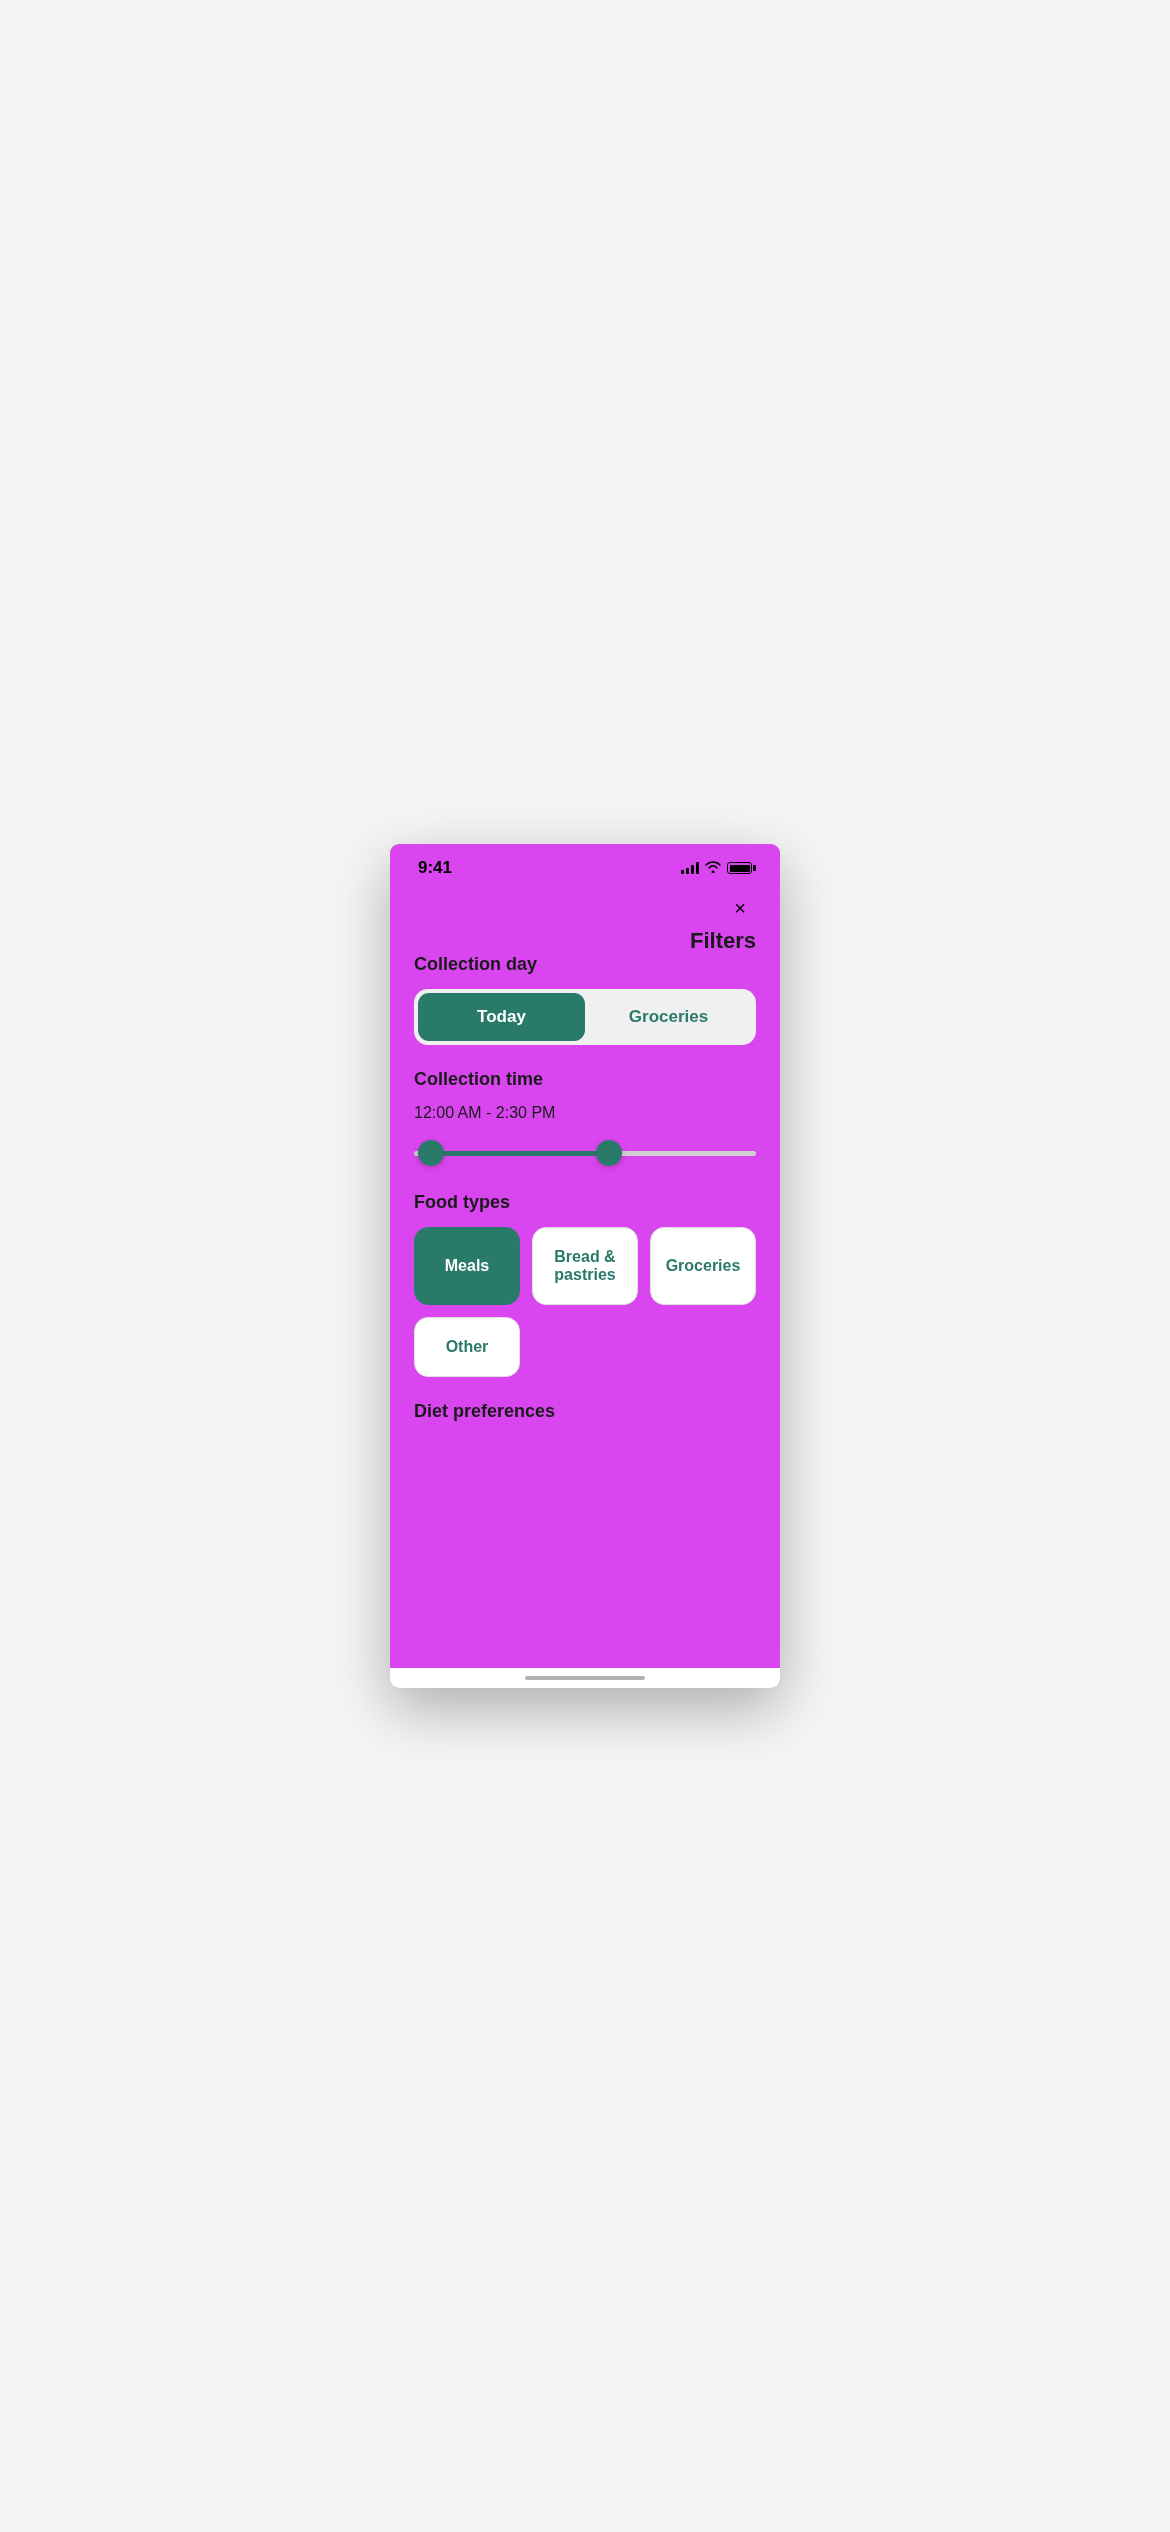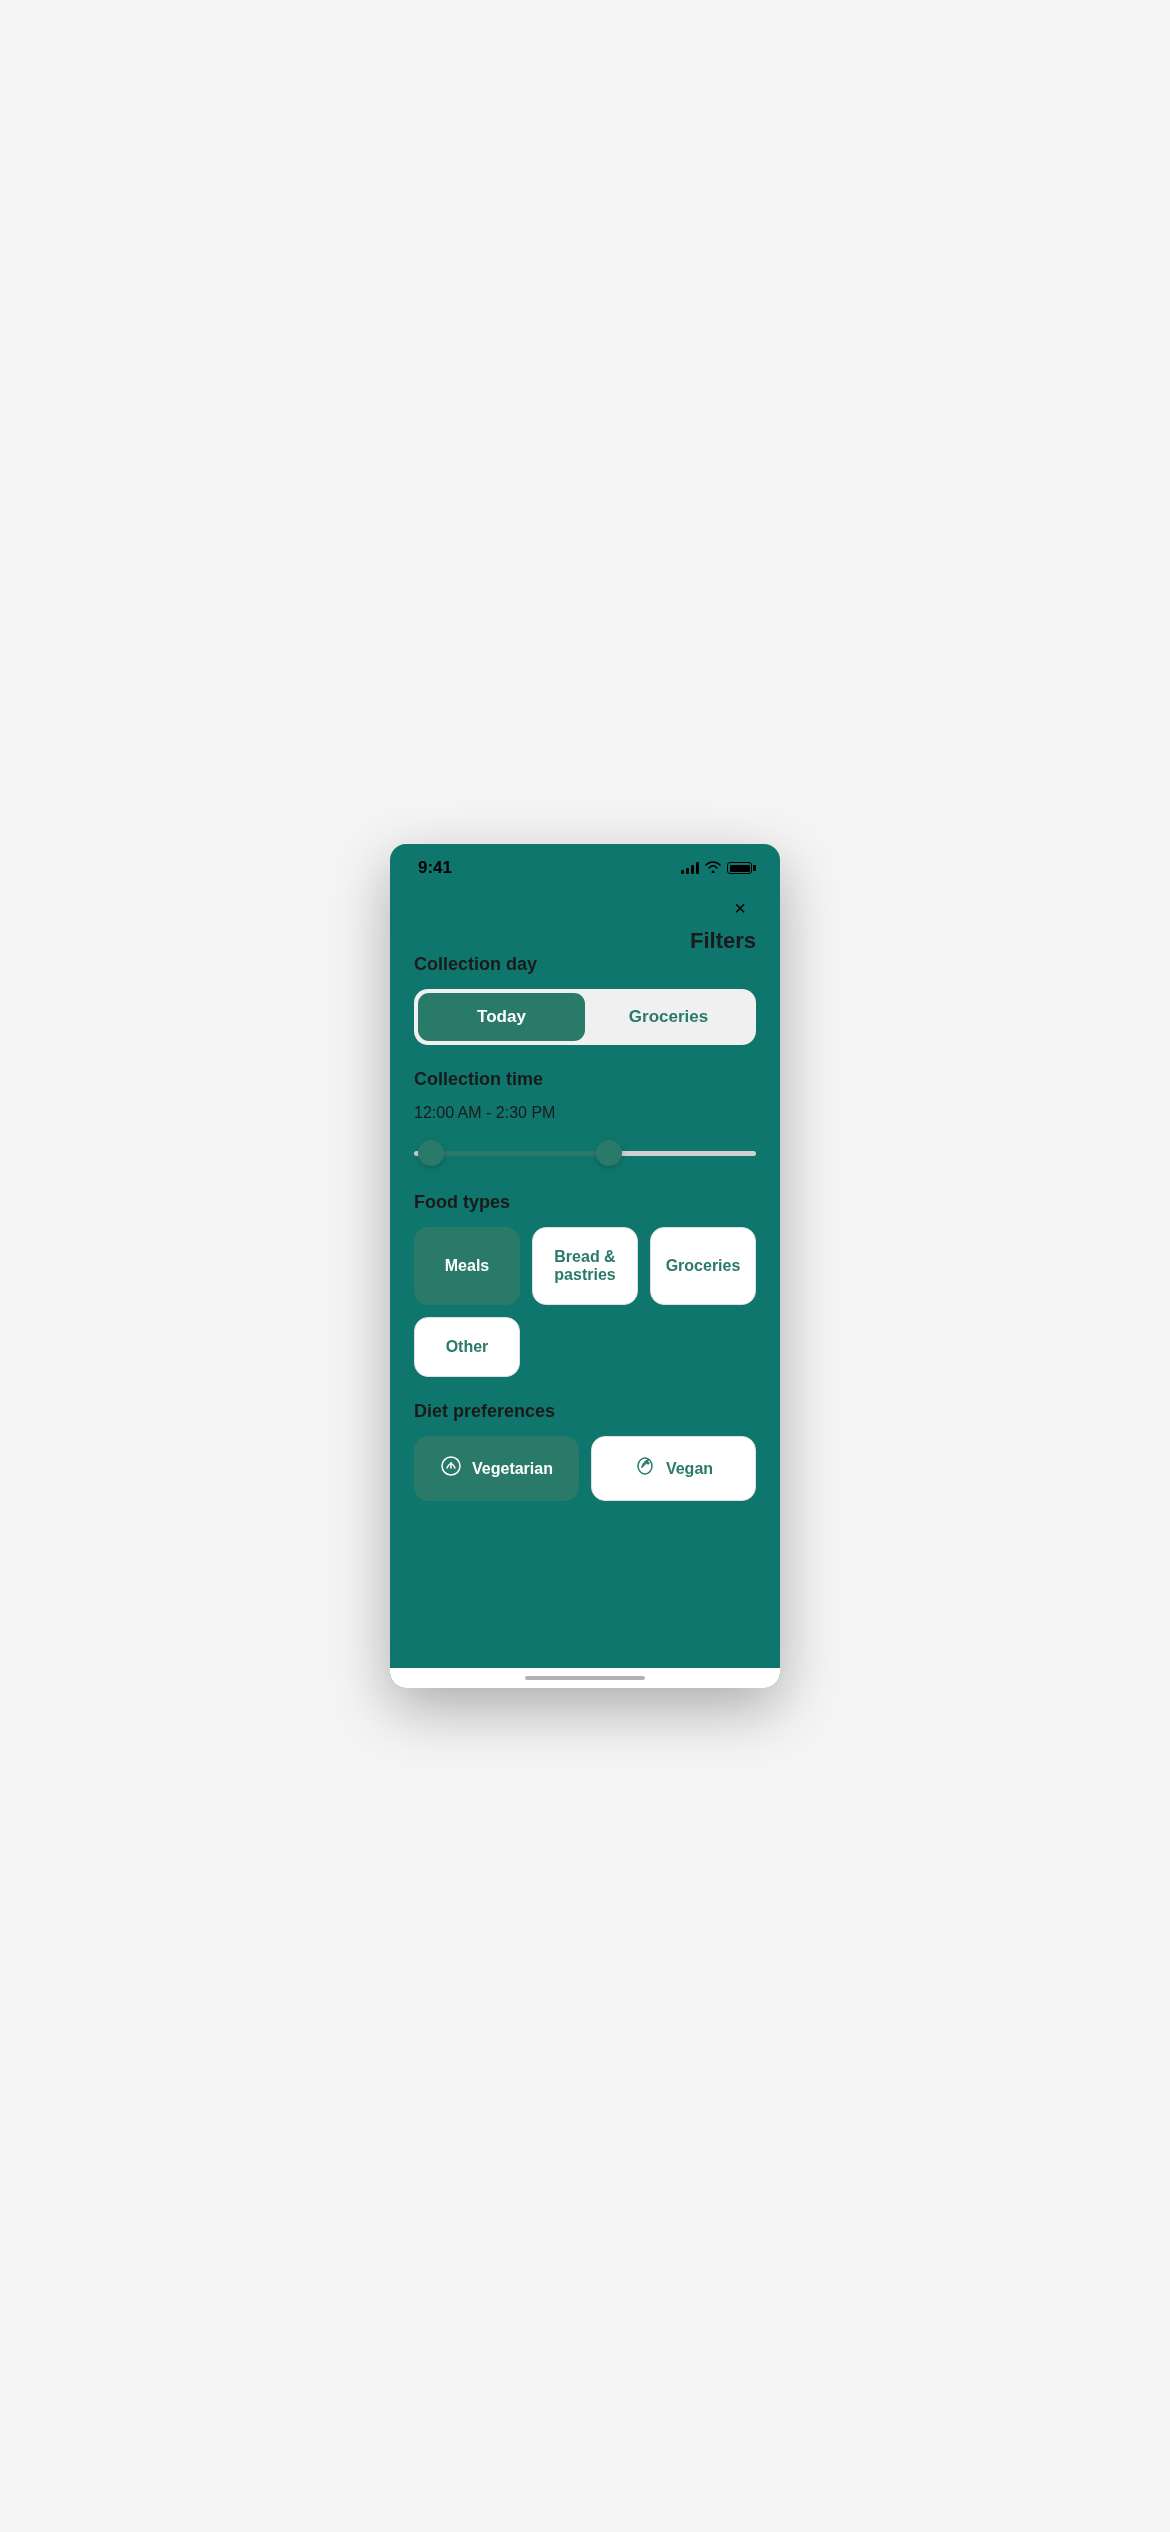--- a/index.html
+++ b/index.html
@@ -14,22 +14,22 @@
       background: #f5f5f5;
       display: flex;
       justify-content: center;
       align-items: center;
       min-height: 100vh;
     }
 
     .phone {
       width: 390px;
       height: 844px;
-      background: #0f766e;
-      border-radius: 16px;
+      background: #d946ef;
+      border-radius: 9px;
       overflow: hidden;
       position: relative;
       box-shadow: 0 20px 60px rgba(0,0,0,0.3);
       display: flex;
       flex-direction: column;
     }
 
     
     .status-bar {
       display: flex;
@@ -415,43 +415,20 @@
 
     <div class="food-grid">
       <button class="food-btn active">Meals</button>
       <button class="food-btn">Bread &amp; pastries</button>
       <button class="food-btn">Groceries</button>
       <button class="food-btn">Other</button>
     </div>
 
     <div class="section-label">Diet preferences</div>
 
-    <div class="diet-grid">
-      <button class="diet-btn active">
-        <span class="diet-icon">
-          <svg width="22" height="22" viewBox="0 0 22 22" fill="none">
-            <circle cx="11" cy="11" r="9" stroke="#fff" stroke-width="1.5"></circle>
-            <path d="M7 13c1-2 2.5-4 4-5 1.5 1 3 3 4 5" stroke="#fff" stroke-width="1.5" stroke-linecap="round"></path>
-            <path d="M11 8v5" stroke="#fff" stroke-width="1.5" stroke-linecap="round"></path>
-          </svg>
-        </span>
-        <span>Vegetarian</span>
-      </button>
-      <button class="diet-btn">
-        <span class="diet-icon">
-          <svg width="22" height="22" viewBox="0 0 22 22" fill="none">
-            <path d="M11 3C7 3 4 7 4 11c0 4 3 8 7 8s7-4 7-8c0-4-3-8-7-8z" stroke="#2a7a6a" stroke-width="1.5" fill="none"></path>
-            <path d="M8 12c1-3 4-6 6-7" stroke="#2a7a6a" stroke-width="1.5" stroke-linecap="round"></path>
-            <path d="M14 5c-1 2-3 5-6 7" stroke="#2a7a6a" stroke-width="1.5" stroke-linecap="round"></path>
-            <circle cx="14" cy="8" r="1.5" fill="#2a7a6a"></circle>
-          </svg>
-        </span>
-        <span>Vegan</span>
-      </button>
-    </div>
 
     <div class="spacer"></div>
   </div>
 
 
   <div class="home-indicator">
     <div class="home-bar"></div>
   </div>
 </div>
 

